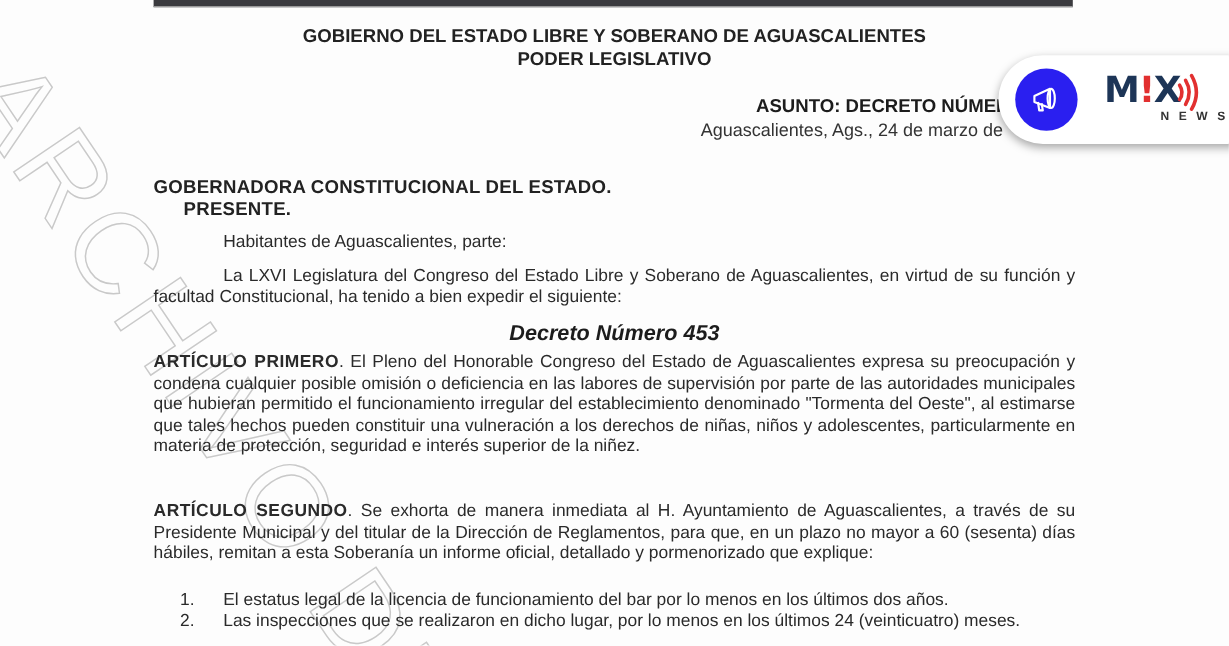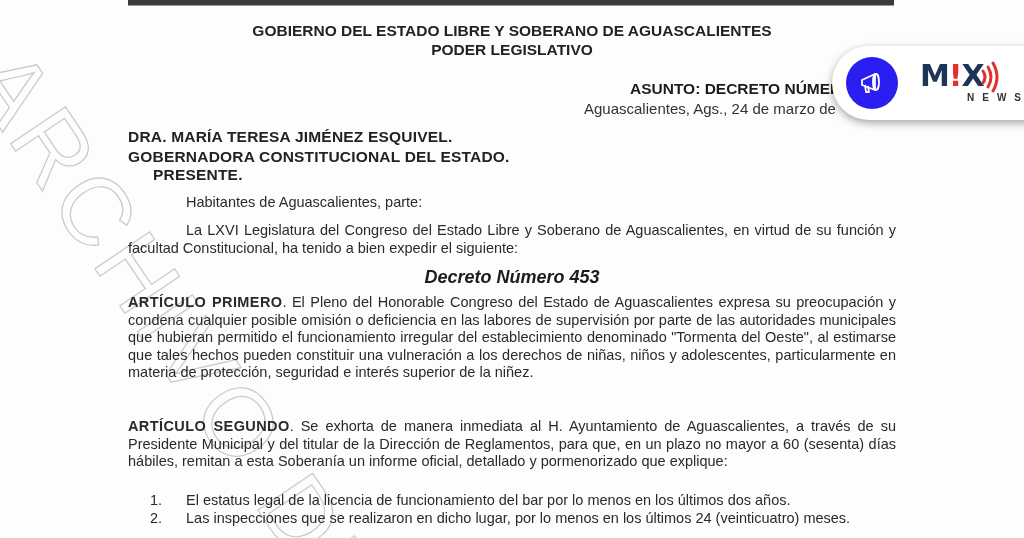--- a/index.html
+++ b/index.html
@@ -62,21 +62,20 @@
 <div class="topbar"></div>
 
 <div class="watermark">ARCHIVO DRAFT</div>
 
 <div class="doc">
   <div class="hdr hdr1">GOBIERNO DEL ESTADO LIBRE Y SOBERANO DE AGUASCALIENTES</div>
   <div class="hdr hdr2">PODER LEGISLATIVO</div>
   <div class="asunto">ASUNTO: DECRETO NÚMERO</div>
   <div class="fecha">Aguascalientes, Ags., 24 de marzo de</div>
 
-  <div class="addr addr1">DRA. MARÍA TERESA JIMÉNEZ ESQUIVEL.</div>
   <div class="addr addr2">GOBERNADORA CONSTITUCIONAL DEL ESTADO.</div>
   <div class="addr addr3">PRESENTE.</div>
 
   <div class="para indent p-sabed">Habitantes de Aguascalientes, parte:</div>
   <div class="para indent p-legis">La LXVI Legislatura del Congreso del Estado Libre y Soberano de Aguascalientes, en virtud de su función y facultad Constitucional, ha tenido a bien expedir el siguiente:</div>
 
   <div class="decreto">Decreto Número 453</div>
 
   <div class="para p-art1"><span class="b">ARTÍCULO PRIMERO</span><span>. El Pleno del Honorable Congreso del Estado de Aguascalientes expresa su preocupación y condena cualquier posible omisión o deficiencia en las labores de supervisión por parte de las autoridades municipales que hubieran permitido el funcionamiento irregular del establecimiento denominado "Tormenta del Oeste", al estimarse que tales hechos pueden constituir una vulneración a los derechos de niñas, niños y adolescentes, particularmente en materia de protección, seguridad e interés superior de la niñez.</span></div>
 

